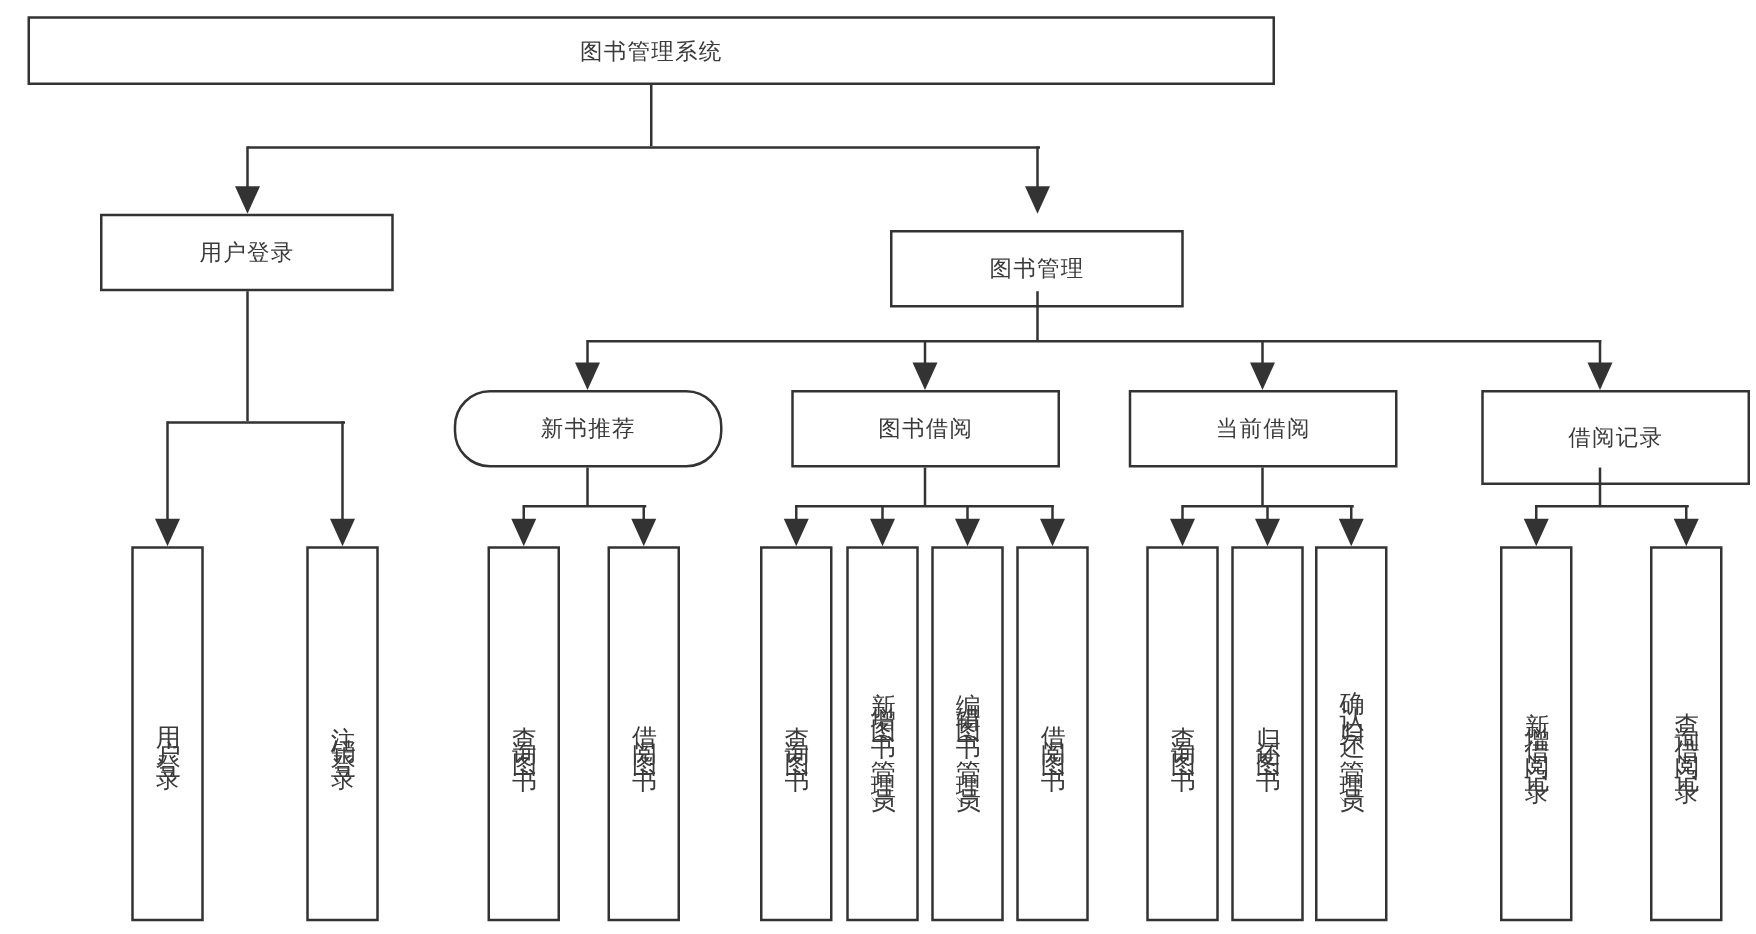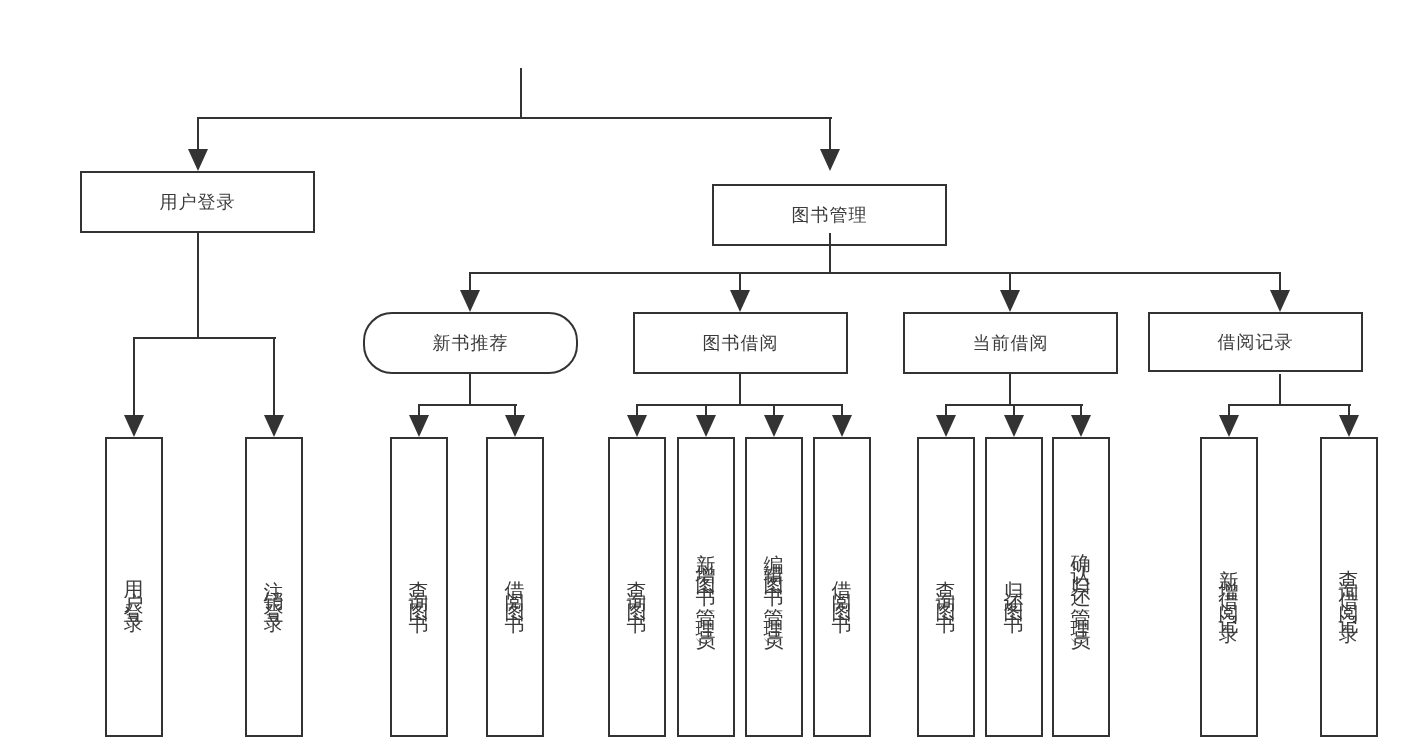--- a/index.html
+++ b/index.html
@@ -54,20 +54,21 @@
     text-shadow:0 0 2px #ffffff,0 0 1px #ffffff;
     white-space:nowrap;
     z-index:5;
   }
 </style>
 </head>
 <body>
 
 <div class="stage">
 
+  <div class="box" style="left:22px;top:13px;width:998px;height:55px;">图书管理系统</div>
 
   <div class="vline" style="left:519.75px;top:68px;height:49px;"></div>
   <div class="hline" style="left:198px;top:116.5px;width:634px;"></div>
   <div class="vline" style="left:196.75px;top:117px;height:34px;"></div>
   <div class="vline" style="left:828.75px;top:117px;height:34px;"></div>
   <div class="arrow" style="left:188px;top:149px;"></div>
   <div class="arrow" style="left:820px;top:149px;"></div>
 
   <div class="box" style="left:80px;top:171px;width:235px;height:62px;">用户登录</div>
   <div class="box" style="left:712px;top:184px;width:235px;height:62px;">图书管理</div>
@@ -86,21 +87,21 @@
   <div class="vline" style="left:1008.75px;top:272px;height:20px;"></div>
   <div class="vline" style="left:1278.75px;top:272px;height:20px;"></div>
   <div class="arrow" style="left:460px;top:290px;"></div>
   <div class="arrow" style="left:730px;top:290px;"></div>
   <div class="arrow" style="left:1000px;top:290px;"></div>
   <div class="arrow" style="left:1270px;top:290px;"></div>
 
   <div class="box" style="left:363px;top:312px;width:215px;height:62px;border-radius:29px;">新书推荐</div>
   <div class="box" style="left:903px;top:312px;width:215px;height:62px;">当前借阅</div>
   <div class="box" style="left:633px;top:312px;width:215px;height:62px;">图书借阅</div>
-  <div class="box" style="left:1148px;top:312px;width:215px;height:60px;">借阅记录</div>
+  <div class="box" style="left:1185px;top:312px;width:215px;height:76px;">借阅记录</div>
 
   <div class="vline" style="left:468.75px;top:374px;height:31px;"></div>
   <div class="hline" style="left:419px;top:403.5px;width:98px;"></div>
   <div class="vline" style="left:417.75px;top:404px;height:13px;"></div>
   <div class="vline" style="left:513.75px;top:404px;height:13px;"></div>
   <div class="arrow" style="left:409px;top:415px;"></div>
   <div class="arrow" style="left:505px;top:415px;"></div>
 
   <div class="vline" style="left:738.75px;top:374px;height:31px;"></div>
   <div class="hline" style="left:637px;top:403.5px;width:206px;"></div>

